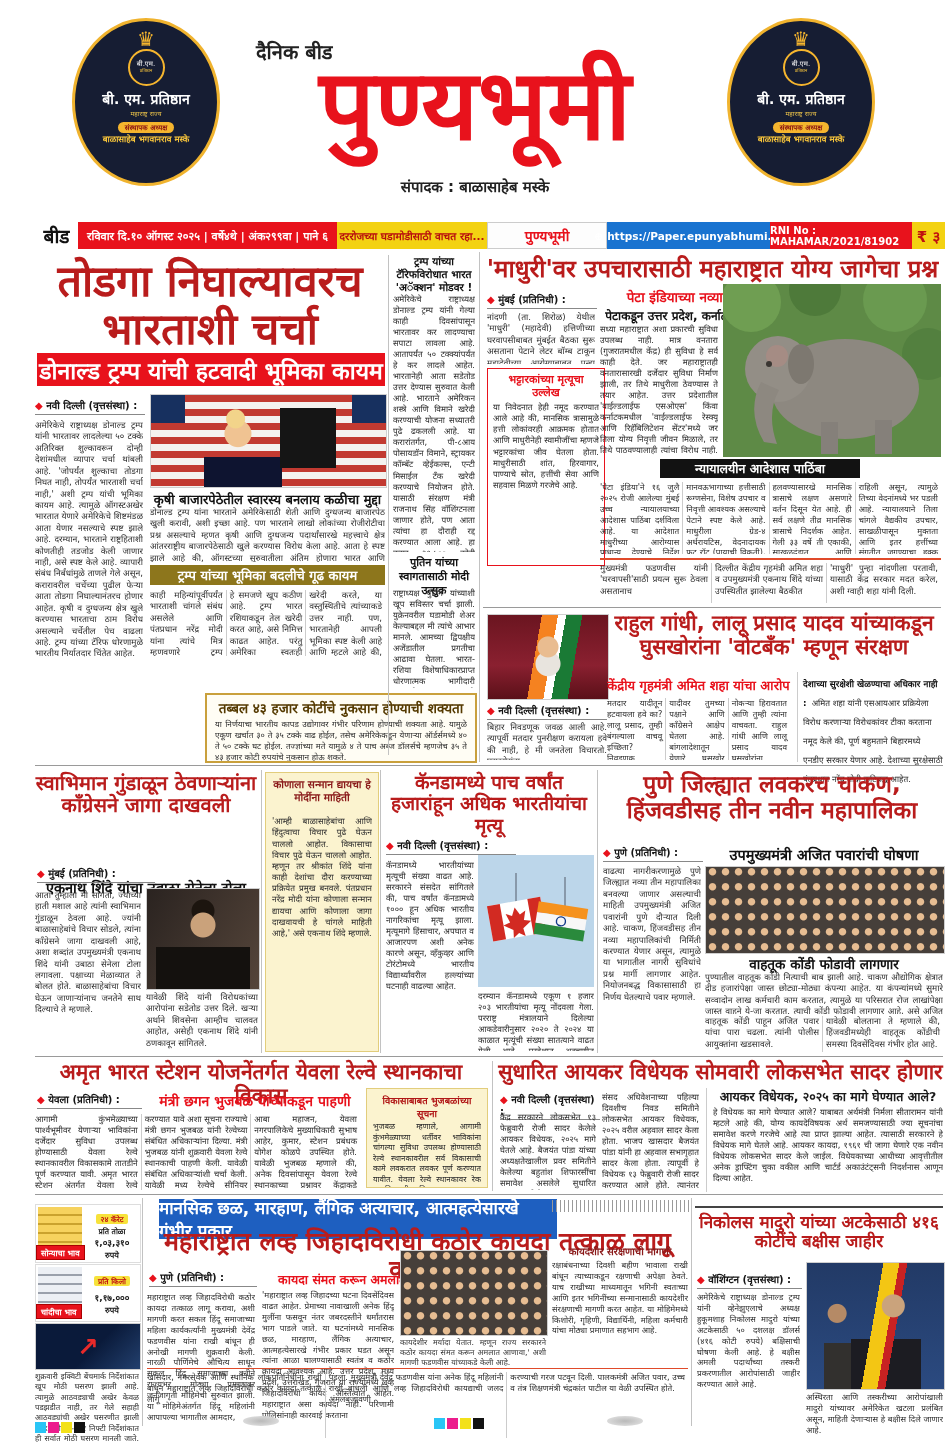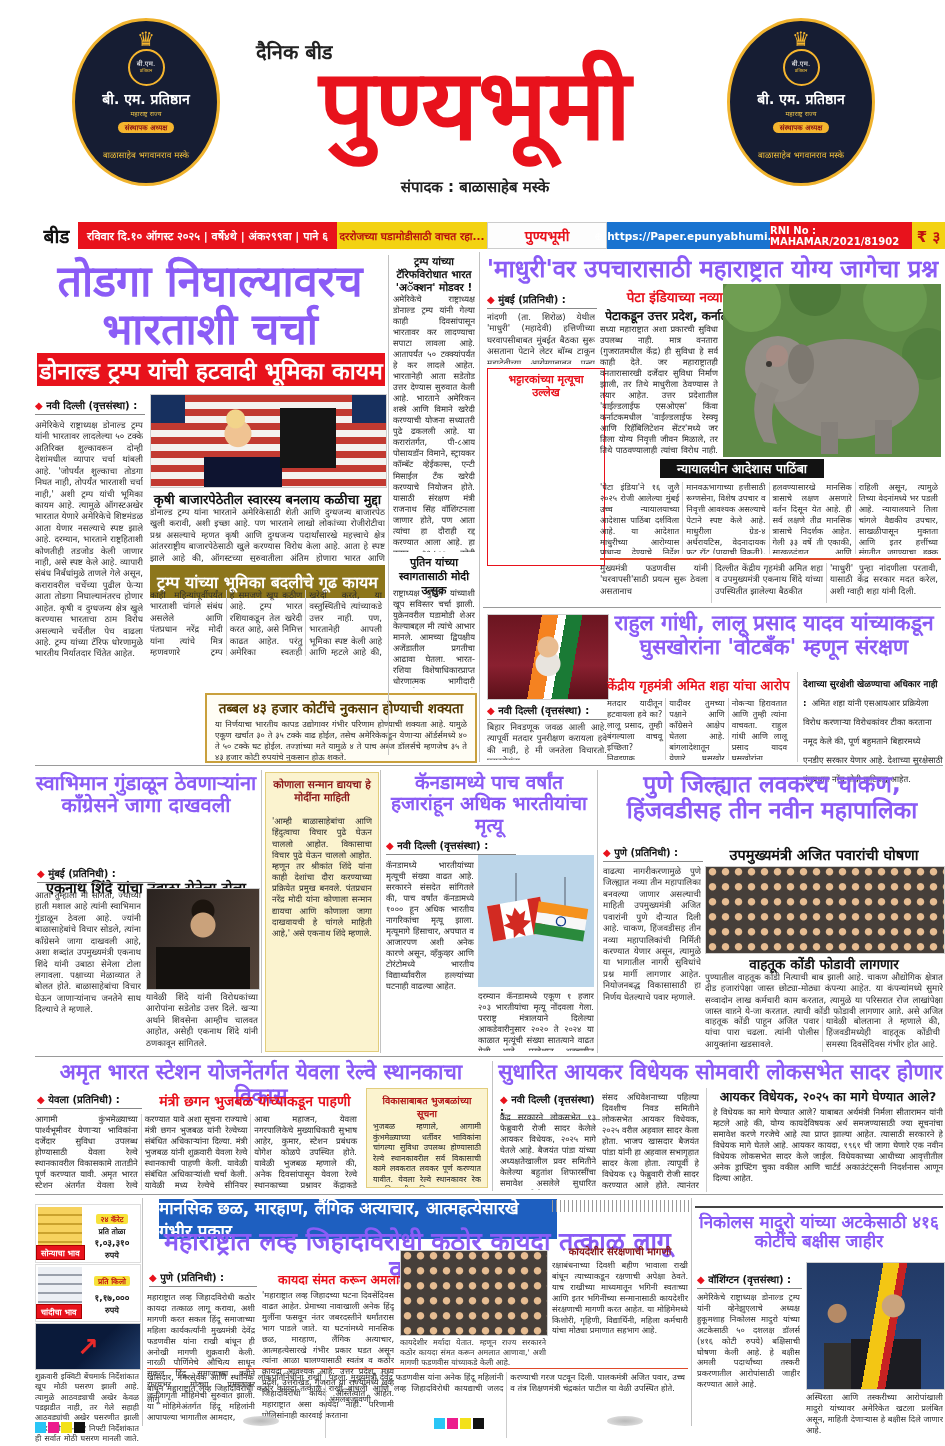--- a/index.html
+++ b/index.html
@@ -1,21 +1,21 @@
 <!DOCTYPE html>
 <html><head>
 <meta charset="utf-8">
 <style>
 html,body{margin:0;padding:0}
 body{width:945px;height:1446px;position:relative;background:#fff;color:#1a1a1a;
 font-family:"DejaVu Sans","Liberation Sans",sans-serif;overflow:hidden}
 .abs{position:absolute}
 .c{text-align:center}
 .b{font-weight:bold}
-.hl{font-weight:800;color:#8b5cf6;line-height:1.12;text-align:center}
+.hl{font-weight:800;color:#b91c1c;line-height:1.12;text-align:center}
 .body-txt{font-size:8.6px;line-height:1.33;color:#2b2b2b;text-align:justify;overflow:hidden}
 .byline{font-size:10px;font-weight:bold;color:#151515;border-bottom:1px solid #888;padding-bottom:2px}
 .byline::before{content:"◆ ";color:#e8121c}
 .strap{background:#e8121c;color:#fff;font-weight:bold;display:flex;align-items:center;justify-content:center}
 .redtxt{color:#e8121c;font-weight:bold;text-align:center}
 .blktxt{color:#111;font-weight:bold;text-align:center}
 .ybox{background:#fbf3cf;border:1px solid #e2cd7c;padding:5px 6px;overflow:hidden}
 .redbox{border:1.5px solid #e8121c;padding:4px 5px;overflow:hidden}
 .goldbar{background:#8d761c;color:#fff;font-weight:bold;display:flex;align-items:center;justify-content:center}
 .lossbox{border:2px solid #c9a03c;background:#fffdf4;padding:4px 8px;overflow:hidden}
@@ -29,21 +29,21 @@
 .ph{position:absolute;overflow:hidden;border:1px solid #cfcfcf}
 .oval{position:absolute;width:148px;height:168px;border-radius:50%;background:#161d33;
 border:3px solid #f0b32e;display:flex;flex-direction:column;align-items:center;padding-top:8px;box-sizing:border-box}
 .crown{color:#f5b52e;font-size:20px;line-height:1}
 .badge{width:33px;height:33px;border-radius:50%;border:2px solid #f5b52e;color:#fff;
 display:flex;flex-direction:column;align-items:center;justify-content:center;font-size:7px;font-weight:normal;line-height:1.1}
 .badge small{font-size:4.5px;color:#f5c33b}
 .orgname{color:#fff;font-weight:bold;font-size:14px;margin-top:3px;white-space:nowrap}
 .statename{color:#e8c04a;font-size:6.5px;margin-top:1px}
 .flabel{background:#f5b52e;color:#8a1212;font-size:7px;font-weight:bold;border-radius:6px;padding:1px 7px;margin-top:4px}
-.fname{color:#f5c33b;font-size:8.5px;font-weight:normal;margin-top:18px;text-align:right;line-height:1.15}
+.fname{color:#f5c33b;font-size:8.5px;font-weight:bold;margin-top:2px;text-align:right;line-height:1.15}
 .seg{position:absolute;top:222px;height:27px;display:flex;align-items:center;justify-content:center;box-sizing:border-box}
 .caption{font-size:7.8px;line-height:1.3;color:#333;text-align:justify}
 .ph-trump{background:
  radial-gradient(circle at 36% 26%,#f2d48a 9px,rgba(0,0,0,0) 10px),
  radial-gradient(circle at 37% 42%,#f0c392 13px,rgba(0,0,0,0) 14px),
  linear-gradient(#151515 0 0) 72% 42%/56px 60px no-repeat,
  linear-gradient(#fdfdfd 0 0) 61% 42%/5px 60px no-repeat,
  linear-gradient(#0e1430 0 0) 34% 100%/78px 30px no-repeat,
  linear-gradient(#17305f 0 0) 0 0/34px 28px no-repeat,
  linear-gradient(#17305f 0 0) 100% 0/34px 28px no-repeat,
@@ -116,21 +116,21 @@
 <div class="seg" style="left:770px;width:142px;background:#e8121c;color:#fff;font-size:10px;font-weight:bold">RNI No : MAHAMAR/2021/81902</div>
 <div class="seg b" style="left:912px;width:33px;background:#f3d212;color:#c01010;font-size:15px">₹ ३</div>
 
 <div class="abs hl" style="left:35px;top:257px;width:350px;font-size:43px">तोडगा निघाल्यावरच भारताशी चर्चा</div>
 <div class="abs strap" style="left:37px;top:353px;width:348px;height:33px;font-size:23px">डोनाल्ड ट्रम्प यांची हटवादी भूमिका कायम</div>
 <div class="abs byline" style="left:35px;top:398px;width:110px">नवी दिल्ली (वृत्तसंस्था) :</div>
 <div class="abs body-txt" style="left:35px;top:420px;width:108px;height:340px">अमेरिकेचे राष्ट्राध्यक्ष डोनाल्ड ट्रम्प यांनी भारतावर लादलेल्या ५० टक्के अतिरिक्त शुल्कावरून दोन्ही देशांमधील व्यापार चर्चा थांबली आहे. 'जोपर्यंत शुल्काचा तोडगा निघत नाही, तोपर्यंत भारताशी चर्चा नाही,' अशी ट्रम्प यांची भूमिका कायम आहे. त्यामुळे ऑगस्टअखेर भारतात येणारे अमेरिकेचे शिष्टमंडळ आता येणार नसल्याचे स्पष्ट झाले आहे. दरम्यान, भारताने राष्ट्रहिताशी कोणतीही तडजोड केली जाणार नाही, असे स्पष्ट केले आहे. व्यापारी संबंध निर्बंधांमुळे ताणले गेले असून, करारावरील चर्चेच्या पुढील फेऱ्या आता तोडगा निघाल्यानंतरच होणार आहेत. कृषी व दुग्धजन्य क्षेत्र खुले करण्यास भारताचा ठाम विरोध असल्याने चर्चेतील पेच वाढला आहे. ट्रम्प यांच्या टॅरिफ धोरणामुळे भारतीय निर्यातदार चिंतेत आहेत.</div>
 <div class="ph ph-trump" style="left:150px;top:394px;width:235px;height:92px"></div>
 <div class="abs blktxt" style="left:150px;top:490px;width:235px;font-size:13px">कृषी बाजारपेठेतील स्वारस्य बनलाय कळीचा मुद्दा</div>
 <div class="abs body-txt" style="left:150px;top:507px;width:235px;height:55px">डोनाल्ड ट्रम्प यांना भारताने अमेरिकेसाठी शेती आणि दुग्धजन्य बाजारपेठ खुली करावी, अशी इच्छा आहे. पण भारताने लाखो लोकांच्या रोजीरोटीचा प्रश्न असल्याचे म्हणत कृषी आणि दुग्धजन्य पदार्थांसारखे महत्त्वाचे क्षेत्र आंतरराष्ट्रीय बाजारपेठेसाठी खुले करण्यास विरोध केला आहे. आता हे स्पष्ट झाले आहे की, ऑगस्टच्या सुरुवातीला अंतिम होणारा भारत आणि अमेरिकेतील व्यापार करार आता होणार नाही.</div>
-<div class="abs goldbar" style="left:150px;top:565px;width:235px;height:33px;font-size:16px">ट्रम्प यांच्या भूमिका बदलीचे गूढ कायम</div>
+<div class="abs goldbar" style="left:150px;top:565px;width:235px;height:20px;font-size:13px">ट्रम्प यांच्या भूमिका बदलीचे गूढ कायम</div>
 <div class="abs row" style="left:150px;top:590px;width:235px;height:66px">
   <div class="body-txt">काही महिन्यांपूर्वीपर्यंत भारताशी चांगले संबंध असलेले आणि पंतप्रधान नरेंद्र मोदी यांना त्यांचे मित्र म्हणवणारे ट्रम्प अचानक बदलले आहेत.</div>
   <div class="body-txt">हे समजणे खूप कठीण आहे. ट्रम्प भारत रशियाकडून तेल खरेदी करत आहे, असे निमित्त काढत आहेत. परंतु अमेरिका स्वतःही रशियाकडून बरीच उत्पादने</div>
   <div class="body-txt">खरेदी करते, या वस्तुस्थितीचे त्यांच्याकडे उत्तर नाही. पण, भारतानेही आपली भूमिका स्पष्ट केली आहे आणि म्हटले आहे की, भारत अमेरिकेसमोर झुकणार नाही.</div>
 </div>
 <div class="abs lossbox" style="left:205px;top:693px;width:252px;height:58px">
   <div class="c b" style="font-size:13.5px;color:#553a00">तब्बल ४३ हजार कोटींचे नुकसान होण्याची शक्यता</div>
   <div class="body-txt" style="font-size:8.2px;margin-top:2px">या निर्णयाचा भारतीय कापड उद्योगावर गंभीर परिणाम होण्याची शक्यता आहे. यामुळे एकूण खर्चात ३० ते ३५ टक्के वाढ होईल, तसेच अमेरिकेकडून येणाऱ्या ऑर्डर्समध्ये ४० ते ५० टक्के घट होईल. तज्ज्ञांच्या मते यामुळे ४ ते पाच अब्ज डॉलर्सचे म्हणजेच ३५ ते ४३ हजार कोटी रुपयांचे नुकसान होऊ शकते.</div>
 </div>
 
@@ -141,40 +141,41 @@
 <div class="abs body-txt" style="left:393px;top:588px;width:82px;height:100px;font-size:8.3px">राष्ट्राध्यक्ष पुतिन यांच्याशी खूप सविस्तर चर्चा झाली. युक्रेनवरील घडामोडी शेअर केल्याबद्दल मी त्यांचे आभार मानले. आमच्या द्विपक्षीय अजेंडातील प्रगतीचा आढावा घेतला. भारत-रशिया विशेषाधिकारप्राप्त धोरणात्मक भागीदारी आणखी दृढ करण्यासाठी वचनबद्धतेची पुष्टी केली. या वर्षाच्या अखेरीस राष्ट्रपती पुतिन यांचे भारतात स्वागत करण्यास मी उत्सुक असल्याचे पंतप्रधान नरेंद्र मोदी यांनी म्हटले आहे.</div>
 <div class="vr" style="left:479px;top:252px;height:510px"></div>
 
 <div class="abs hl" style="left:485px;top:256px;width:455px;font-size:24px">'माधुरी'वर उपचारासाठी महाराष्ट्रात योग्य जागेचा प्रश्न</div>
 <div class="abs byline" style="left:487px;top:292px;width:110px">मुंबई (प्रतिनिधी) :</div>
 <div class="abs redtxt" style="left:600px;top:288px;width:340px;font-size:13.5px">पेटा इंडियाच्या नव्या लेटर बॉम्बमुळे 'घरवापसीत' अडथळा?</div>
 <div class="abs blktxt" style="left:600px;top:307px;width:180px;font-size:12px">पेटाकडून उत्तर प्रदेश, कर्नाटकचा पर्याय</div>
 <div class="abs body-txt" style="left:487px;top:312px;width:108px;height:52px">नांदणी (ता. शिरोळ) येथील 'माधुरी' (महादेवी) हत्तिणीच्या घरवापसीबाबत मुंबईत बैठका सुरू असताना पेटाने लेटर बॉम्ब टाकून महादेवीच्या आरोग्याबाबत पुन्हा प्रश्न निर्माण केला आहे. सोशल मीडियावर</div>
 <div class="abs redbox" style="left:487px;top:368px;width:106px;height:188px">
   <div class="redtxt" style="font-size:11px;line-height:1.2">भट्टारकांच्या मृत्यूचा उल्लेख</div>
+  <div class="body-txt" style="font-size:8.3px;margin-top:3px">या निवेदनात हेही नमूद करण्यात आले आहे की, मानसिक त्रासामुळे हत्ती लोकांवरही आक्रमक होतात आणि माधुरीनेही स्वामीजींचा म्हणजे भट्टारकांचा जीव घेतला होता. माधुरीसाठी शांत, हिरवागार, पाण्याचे स्रोत, हत्तींची सेवा आणि सहवास मिळणे गरजेचे आहे.</div>
 </div>
 <div class="abs body-txt" style="left:600px;top:324px;width:118px;height:132px;font-size:8.3px">सध्या महाराष्ट्रात अशा प्रकारची सुविधा उपलब्ध नाही. मात्र वनतारा (गुजरातमधील केंद्र) ही सुविधा हे सर्व काही देते. जर महाराष्ट्रातही वनतारासारखी दर्जेदार सुविधा निर्माण झाली, तर तिथे माधुरीला ठेवण्यास ते तयार आहेत. उत्तर प्रदेशातील 'वाईल्डलाईफ एसओएस' किंवा कर्नाटकमधील 'वाईल्डलाईफ रेस्क्यू आणि रिहॅबिलिटेशन सेंटर'मध्ये जर तिला योग्य निवृत्ती जीवन मिळाले, तर तिथे पाठवण्यालाही त्यांचा विरोध नाही. पेटा इंडियाचा उद्देश असा आहे की, माधुरीला इजा न होता शांत आणि तिच्या शारीरिक व मानसिक पुनर्वसनास योग्य ठिकाण मिळावे. सर्वोच्च न्यायालयानेही हे सुनिश्चित केले आणि जर हा मुद्दा पुन्हा उचलला गेला, तर योग्य निर्णय होईल, असा विश्वास पेटाने व्यक्त केला आहे.</div>
 <div class="ph" style="left:723px;top:284px;width:218px;height:173px;border:none">
   <svg viewBox="0 0 218 173" width="218" height="173" preserveAspectRatio="none">
     <rect width="218" height="173" fill="#5e8a46"></rect>
     <circle cx="28" cy="18" r="30" fill="#6f9e52"></circle>
       <circle cx="92" cy="6" r="26" fill="#4e7a3a"></circle>
     <circle cx="172" cy="16" r="32" fill="#6a9a50"></circle>
       <circle cx="205" cy="70" r="26" fill="#53803f"></circle>
     <ellipse cx="122" cy="105" rx="74" ry="50" fill="#8d8880"></ellipse>
     <circle cx="55" cy="85" r="33" fill="#938e86"></circle>
     <circle cx="54" cy="72" r="11" fill="#b08a84" opacity="0.6"></circle>
     <ellipse cx="78" cy="80" rx="13" ry="20" fill="#7d7870"></ellipse>
     <path d="M38 98 q-15 30 3 60 l13 2 q-11 -30 2 -54 z" fill="#8d8880"></path>
     <rect x="98" y="138" width="17" height="32" fill="#85807a"></rect>
     <rect x="152" y="136" width="17" height="34" fill="#85807a"></rect>
     <circle cx="46" cy="80" r="3" fill="#3a3632"></circle>
   </svg>
 </div>
-<div class="abs blkband" style="left:660px;top:459px;width:164px;height:19px;font-size:12.5px">न्यायालयीन आदेशास पाठिंबा</div>
+<div class="abs blkband" style="left:660px;top:459px;width:200px;height:19px;font-size:12.5px">न्यायालयीन आदेशास पाठिंबा</div>
 <div class="abs row" style="left:600px;top:482px;width:341px;height:72px">
   <div class="body-txt" style="font-size:8.2px">'पेटा इंडिया'ने १६ जुलै २०२५ रोजी आलेल्या मुंबई उच्च न्यायालयाच्या आदेशास पाठिंबा दर्शविला आहे. या आदेशात माधुरीच्या आरोग्यास प्राधान्य देण्याचे निर्देश देण्यात आले होते.</div>
   <div class="body-txt" style="font-size:8.2px">मानवऊभागाच्या हत्तीसाठी रूग्णसेना, विशेष उपचार व निवृत्ती आवश्यक असल्याचे पेटाने स्पष्ट केले आहे. माधुरीला ग्रेड-४ अर्थरायटिस, वेदनादायक फूट रॉट (पायाची विकृती), डोके</div>
   <div class="body-txt" style="font-size:8.2px">हलवण्यासारखे मानसिक त्रासाचे लक्षण असणारे वर्तन दिसून येत आहे. ही सर्व लक्षणे तीव्र मानसिक त्रासाचे निदर्शक आहेत. गेली ३३ वर्षे ती एकाकी, साखळदंडात आणि काँक्रीटच्या जमिनीवर</div>
   <div class="body-txt" style="font-size:8.2px">राहिली असून, त्यामुळे तिच्या वेदनांमध्ये भर पडली आहे. न्यायालयाने तिला चांगले वैद्यकीय उपचार, साखळीपासून मुक्तता आणि इतर हत्तींच्या संगतीत जगण्याचा हक्क दिला आहे.</div>
 </div>
 <div class="hr" style="left:600px;top:558px;width:341px;border-top:2px solid #e04a2a"></div>
 <div class="abs row" style="left:600px;top:563px;width:341px;height:40px">
   <div class="body-txt">मुख्यमंत्री फडणवीस यांनी 'घरवापसी'साठी प्रयत्न सुरू ठेवला असतानाच</div>
   <div class="body-txt">दिल्लीत केंद्रीय गृहमंत्री अमित शहा व उपमुख्यमंत्री एकनाथ शिंदे यांच्या उपस्थितीत झालेल्या बैठकीत</div>

